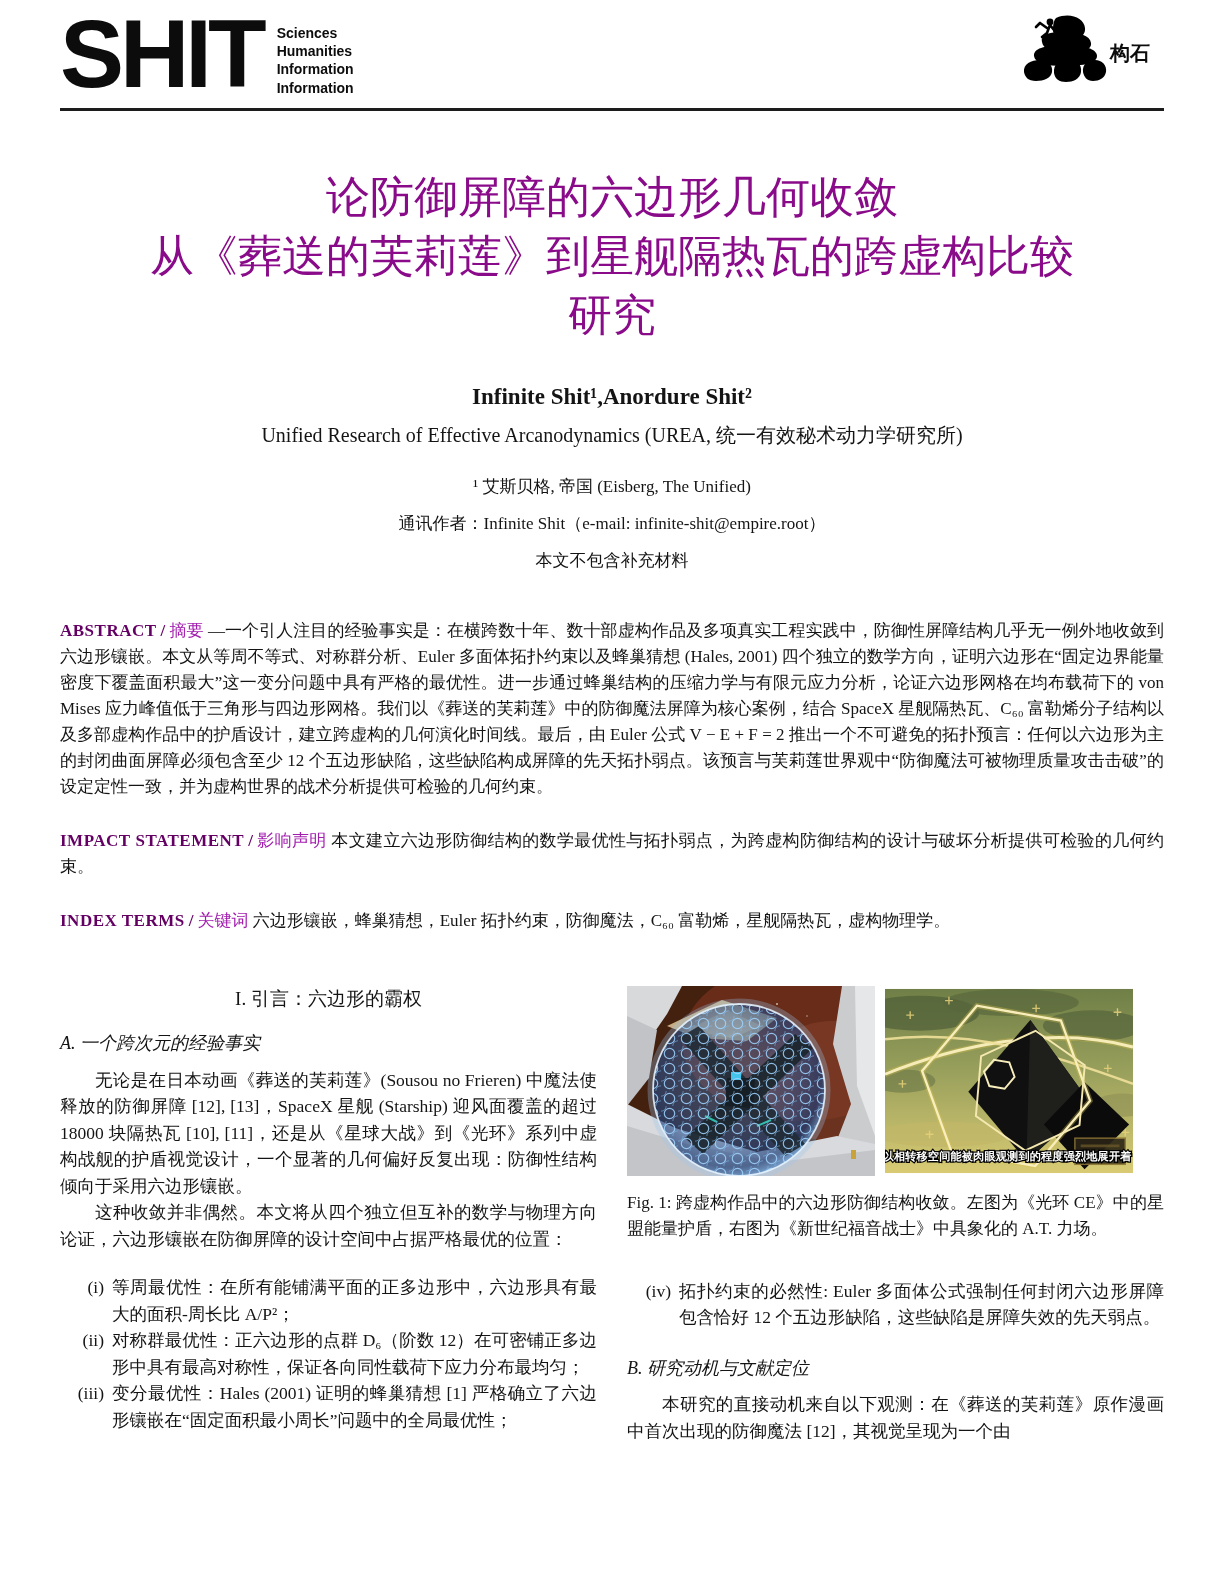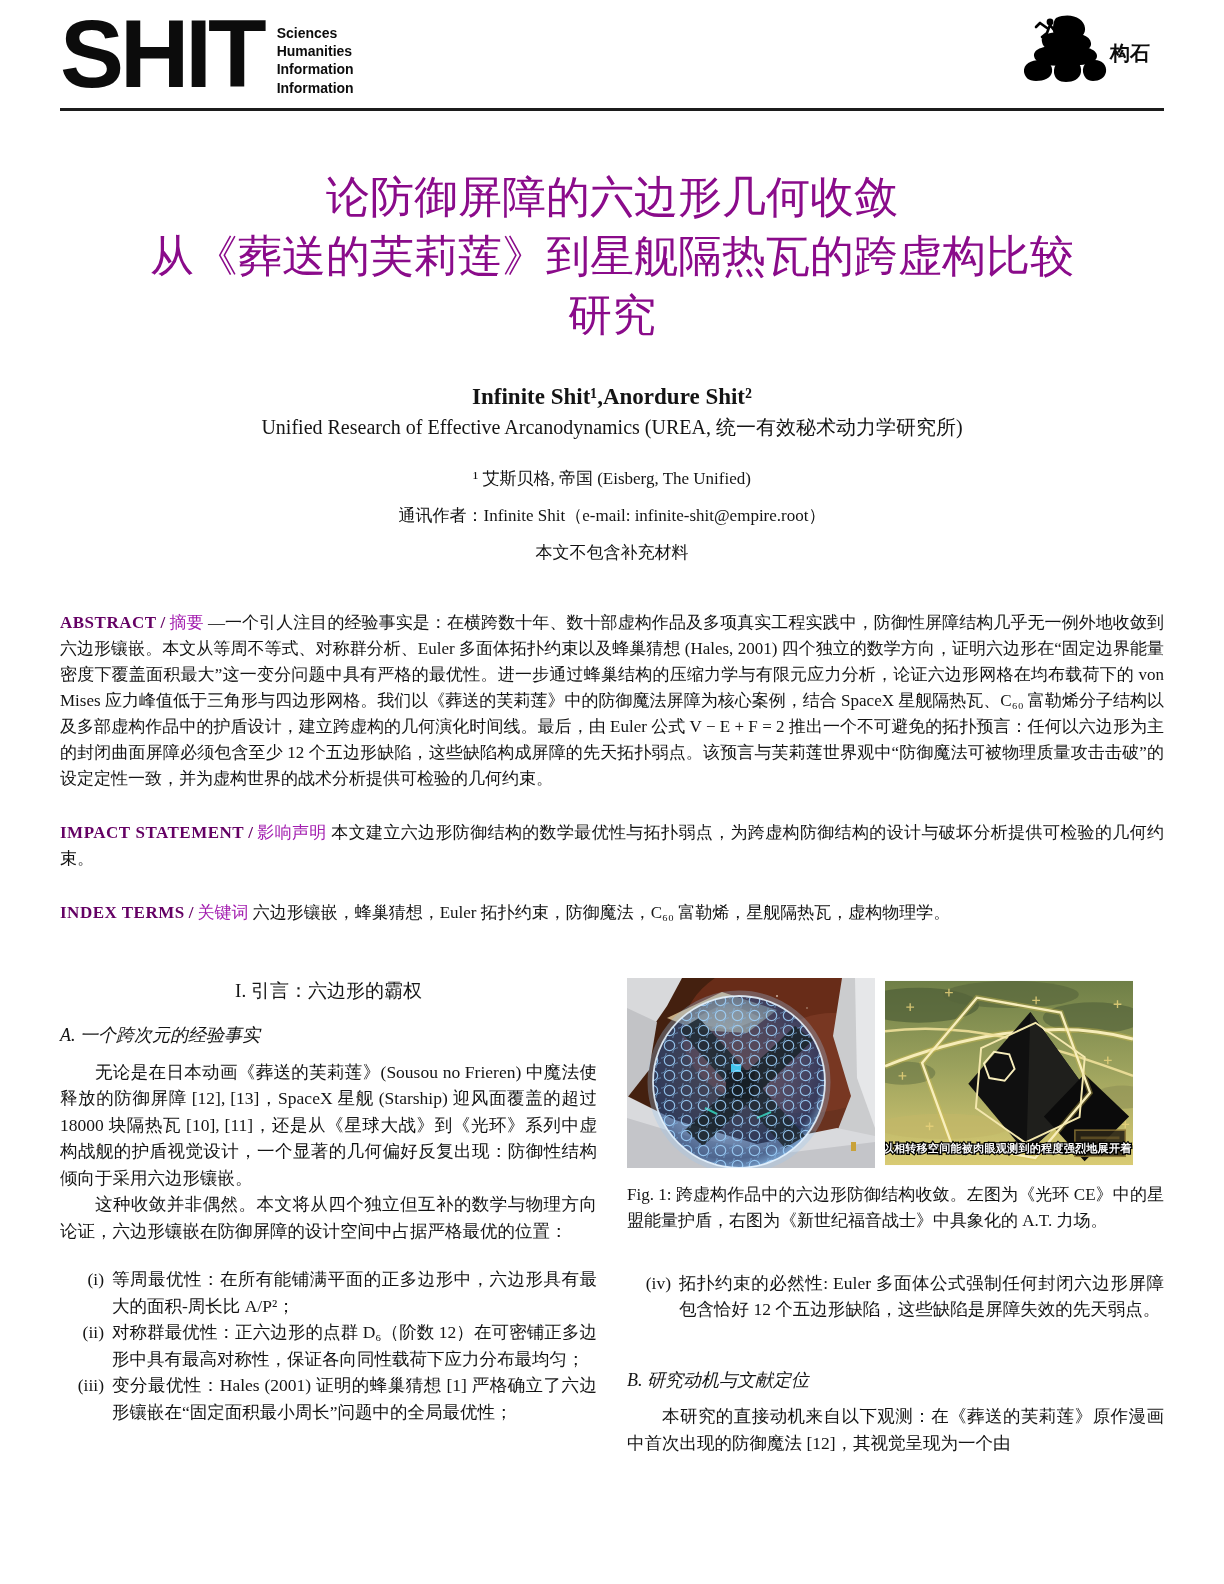--- a/index.html
+++ b/index.html
@@ -25,21 +25,21 @@
   .badge-label { font-family:"Liberation Sans","DejaVu Sans",sans-serif; font-weight:700; font-size:20px; color:#0c0c0c; margin-top:2px; }
   .rule { height:3px; background:#1c1c1c; margin-top:0px; }
 
   
   .paper-title {
     margin-top:58px; text-align:center; font-size:44px; line-height:1.34;
     color:#8A0B8A; font-weight:400;
   }
   .authors-block { text-align:center; margin-top:38px; }
   .author-names { font-size:23px; font-weight:700; }
-  .affiliation { font-size:20px; margin-top:4px; }
+  .affiliation { font-size:20px; margin-top:12px; }
   .fn { font-size:17px; margin-top:4px; line-height:1.45; }
   .fn-first { margin-top:26px; }
   .correspond { font-size:17px; margin-top:12px; }
   .supplement { font-size:17px; margin-top:14px; }
 
   
   .metapara { margin-top:46px; font-size:17px; line-height:26px; text-align:justify; }
   .metapara + .metapara { margin-top:28px; }
   .lbl-en { color:#640064; font-weight:700; letter-spacing:0.5px; }
   .lbl-slash { color:#640064; font-weight:700; padding:0 4px; }
@@ -54,21 +54,21 @@
   .para + .para { margin-top:0; }
   .list { margin-top:22px; }
   .list-item { display:grid; grid-template-columns:44px 1fr; column-gap:8px; }
   .list-marker { text-align:right; }
 
   
   .figure-row { display:flex; gap:10px; }
   .figure-img { width:248px; height:190px; display:block; }
   .fig-caption { margin-top:14px; font-size:17px; line-height:26px; text-align:justify; }
   .after-fig { margin-top:36px; }
-  .subsec-b { margin-top:44px; }
+  .subsec-b { margin-top:24px; }
 </style>
 </head>
 <body>
 
 <div class="page">
 
   <div class="masthead">
     <div class="logo-wrap">
       <div class="logo-text">SHIT</div>
       <div class="logo-sub">

